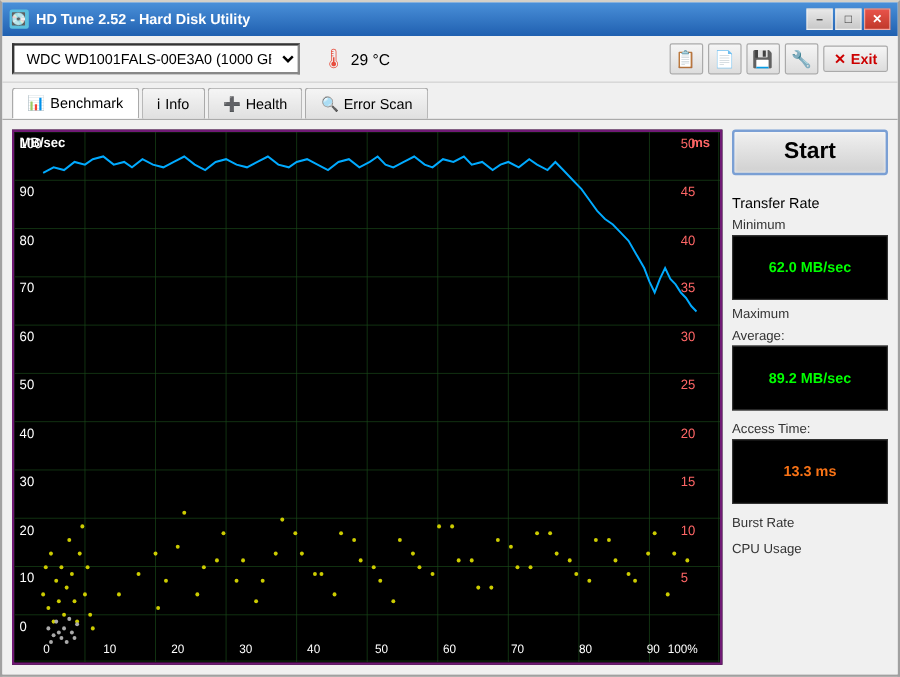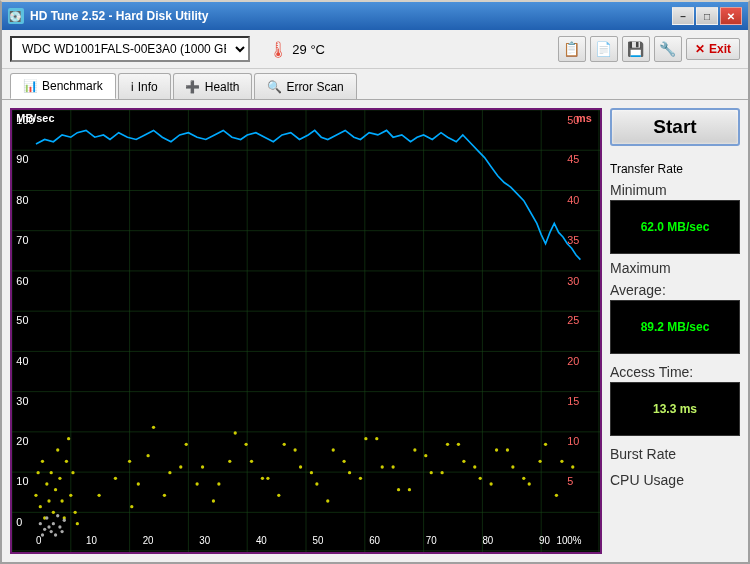--- a/index.html
+++ b/index.html
@@ -203,42 +203,42 @@
       box-shadow: inset 0 0 3px rgba(255,255,255,0.8);
     }
 
     .stats-section {
       display: flex;
       flex-direction: column;
       gap: 2px;
     }
 
     .stat-label {
-      font-size: 14px;
+      font-size: 11px;
       color: #333;
       margin-top: 4px;
     }
 
     .stat-label.main-label {
       font-size: 12px;
       color: #000;
       font-weight: normal;
     }
 
     .stat-value {
       background: black;
       color: #00ff00;
       padding: 19px 6px;
       font-size: 12px;
       font-weight: bold;
       text-align: center;
       border: 1px solid #333;
     }
 
-    .stat-value.yellow { color: #bef264; }
+    .stat-value.yellow { color: #f97316; }
   </style>
 </head>
 <body>
 
 <div class="window">
 
   <div class="titlebar">
     <div class="titlebar-left">
       <span class="titlebar-icon">💽</span>
       <span>HD Tune 2.52 - Hard Disk Utility</span>

